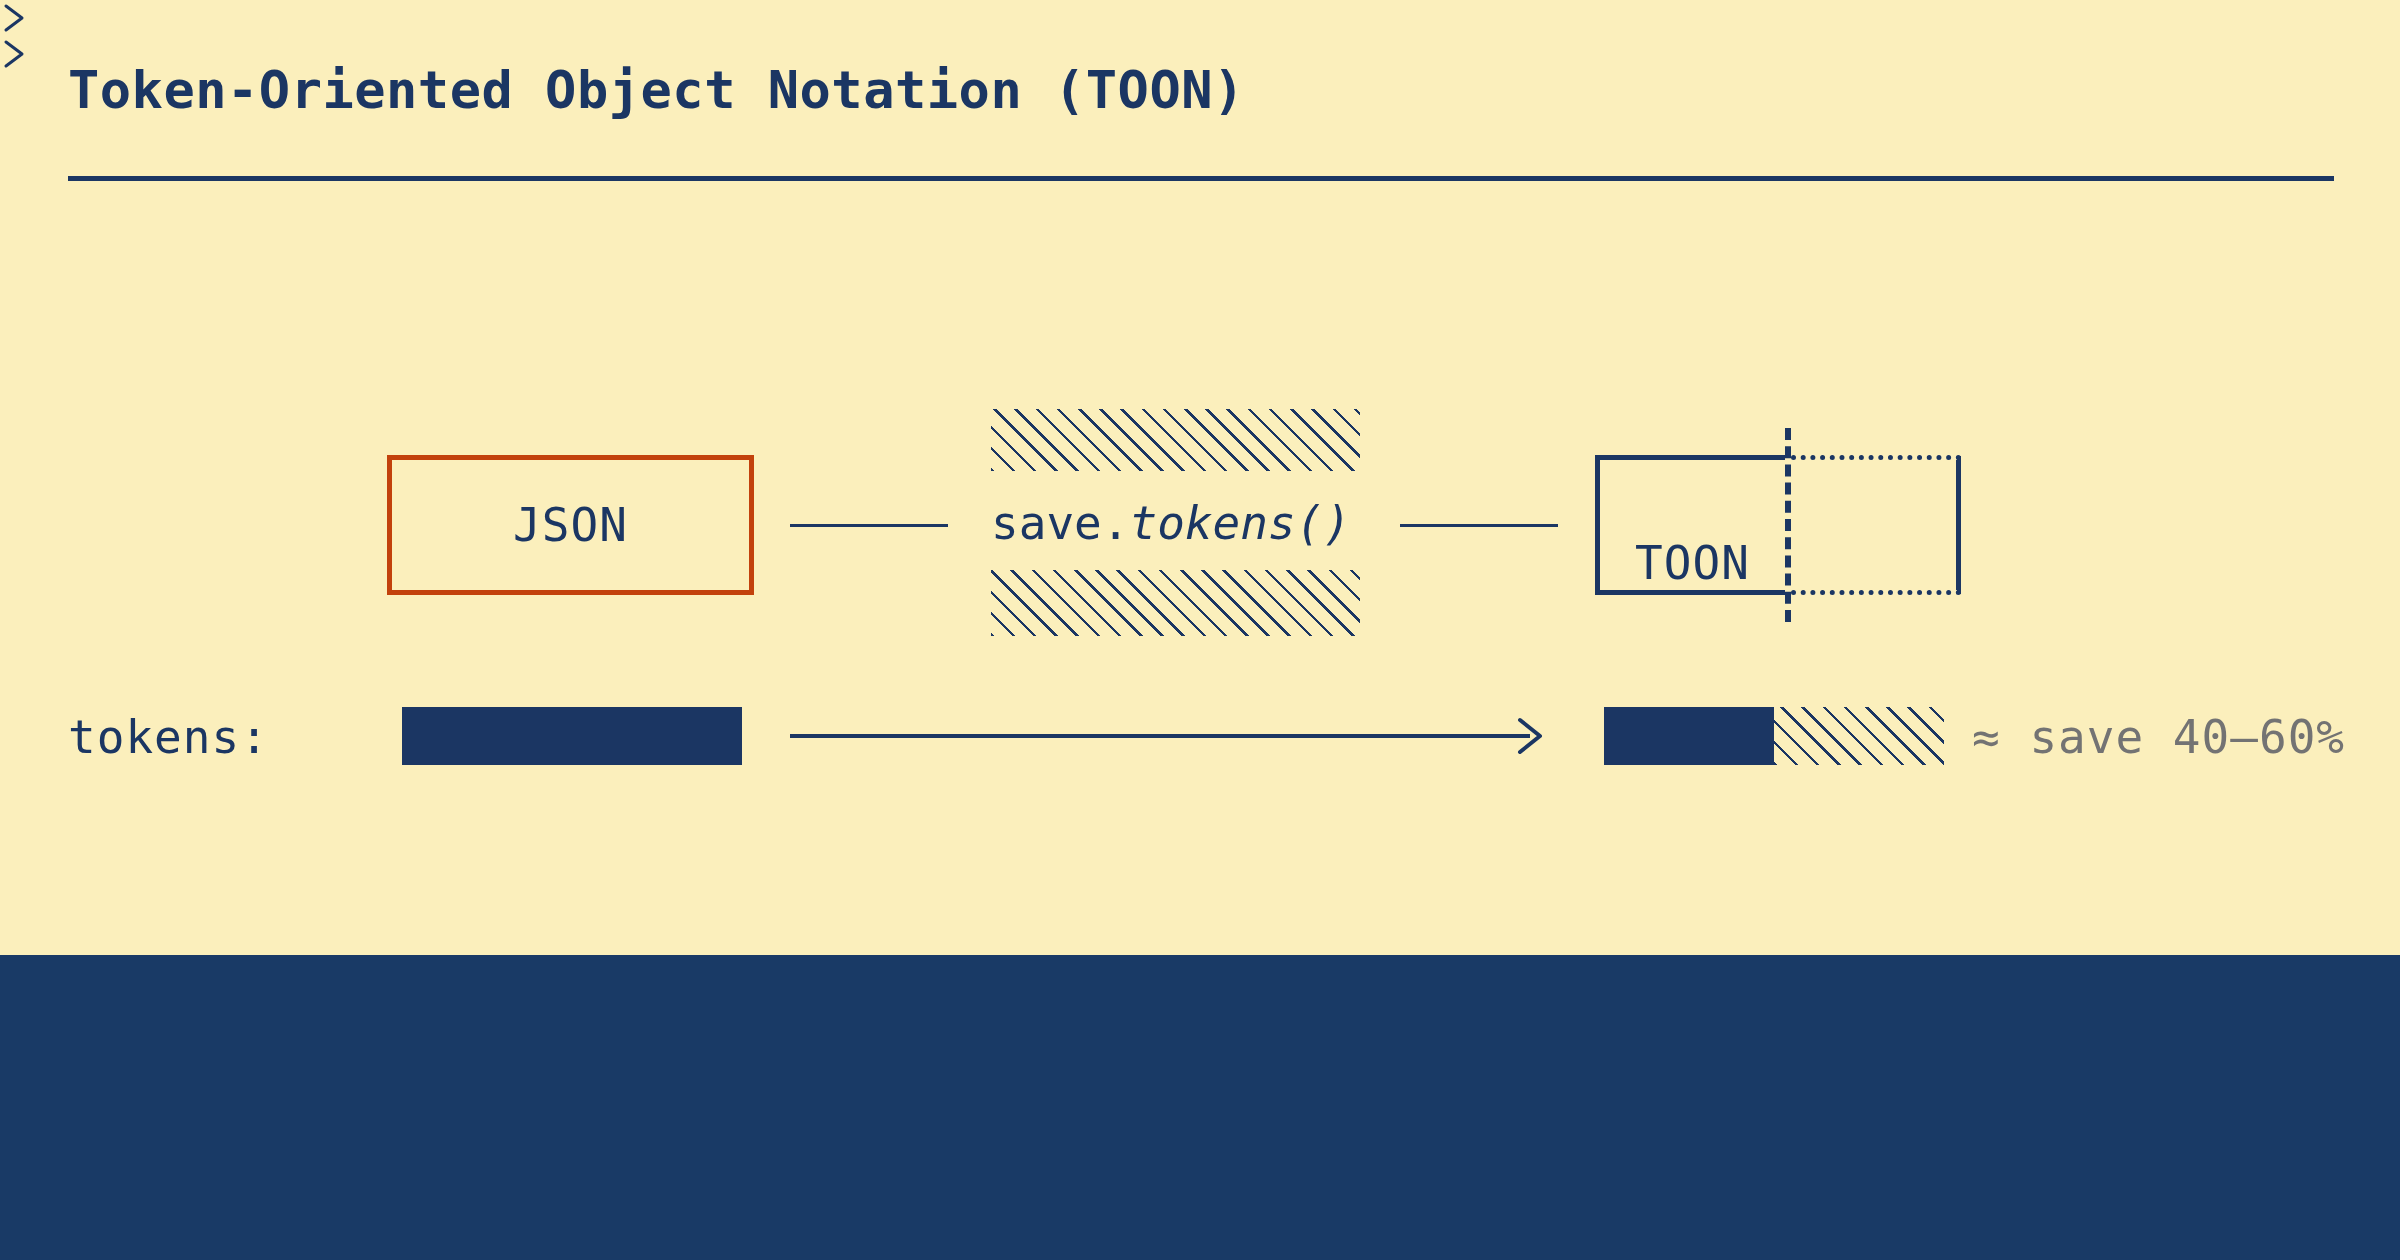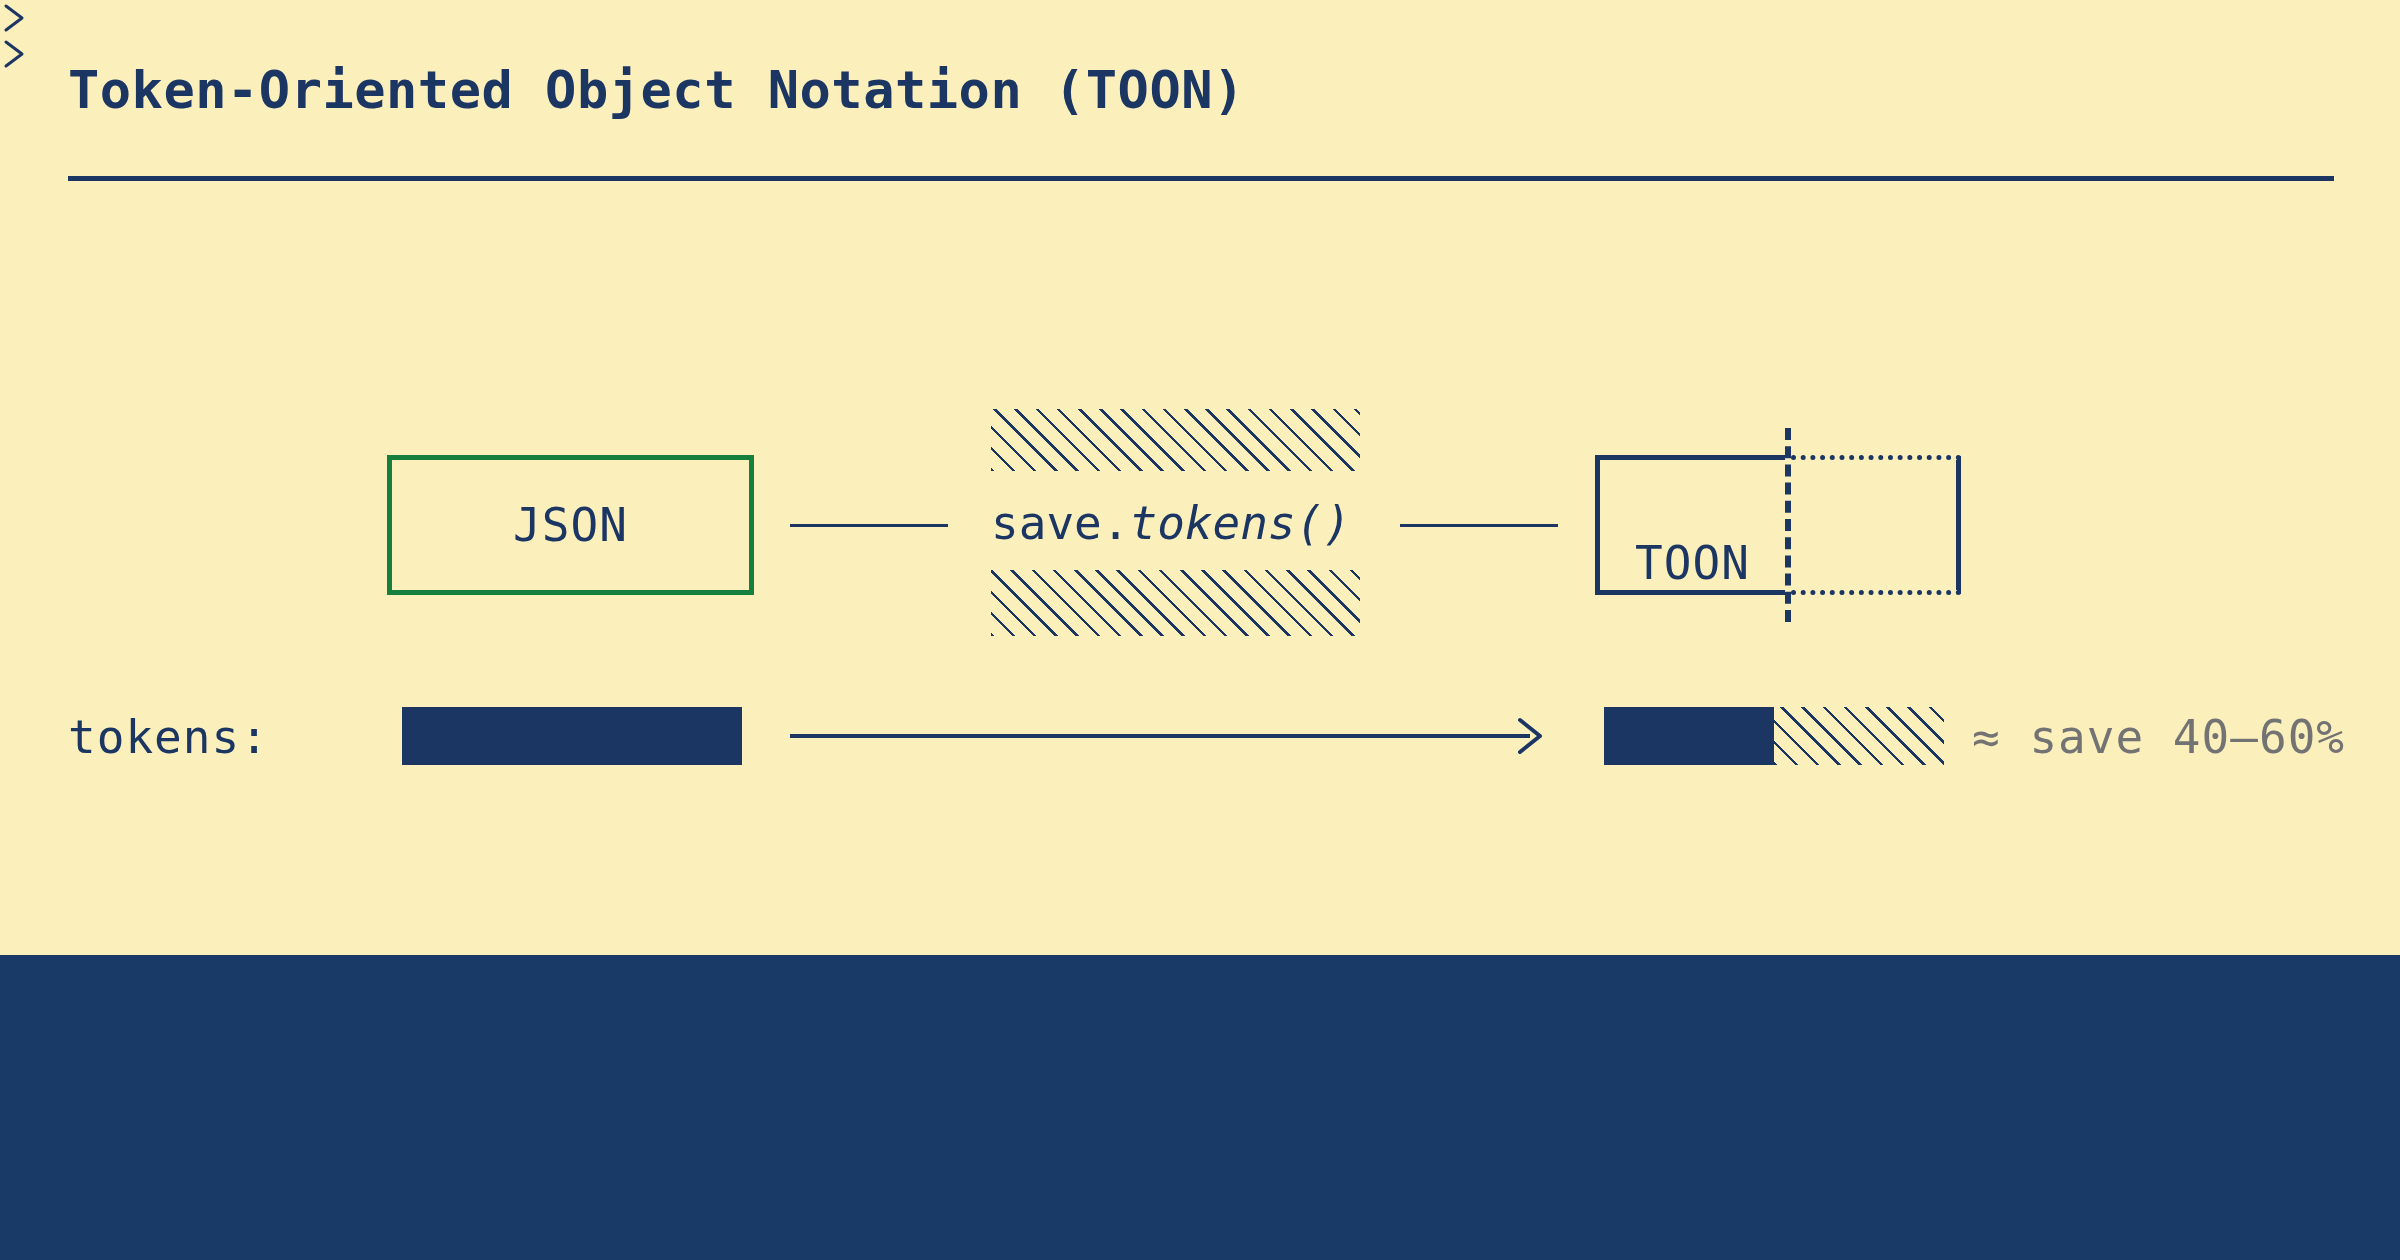--- a/index.html
+++ b/index.html
@@ -43,21 +43,21 @@
     height: 5px;
     background: #1B3663;
   }
 
   
   .pipeline { position: absolute; left: 0; top: 0; width: 2400px; height: 960px; }
 
   .node-box {
     position: absolute;
     box-sizing: border-box;
-    border: 5px solid #15803d;
+    border: 5px solid #c2410c;
     display: flex;
     align-items: center;
     justify-content: center;
     font-size: 46px;
     letter-spacing: 1px;
     color: #1B3663;
     background: transparent;
   }
   #json-box {
     left: 387px;

